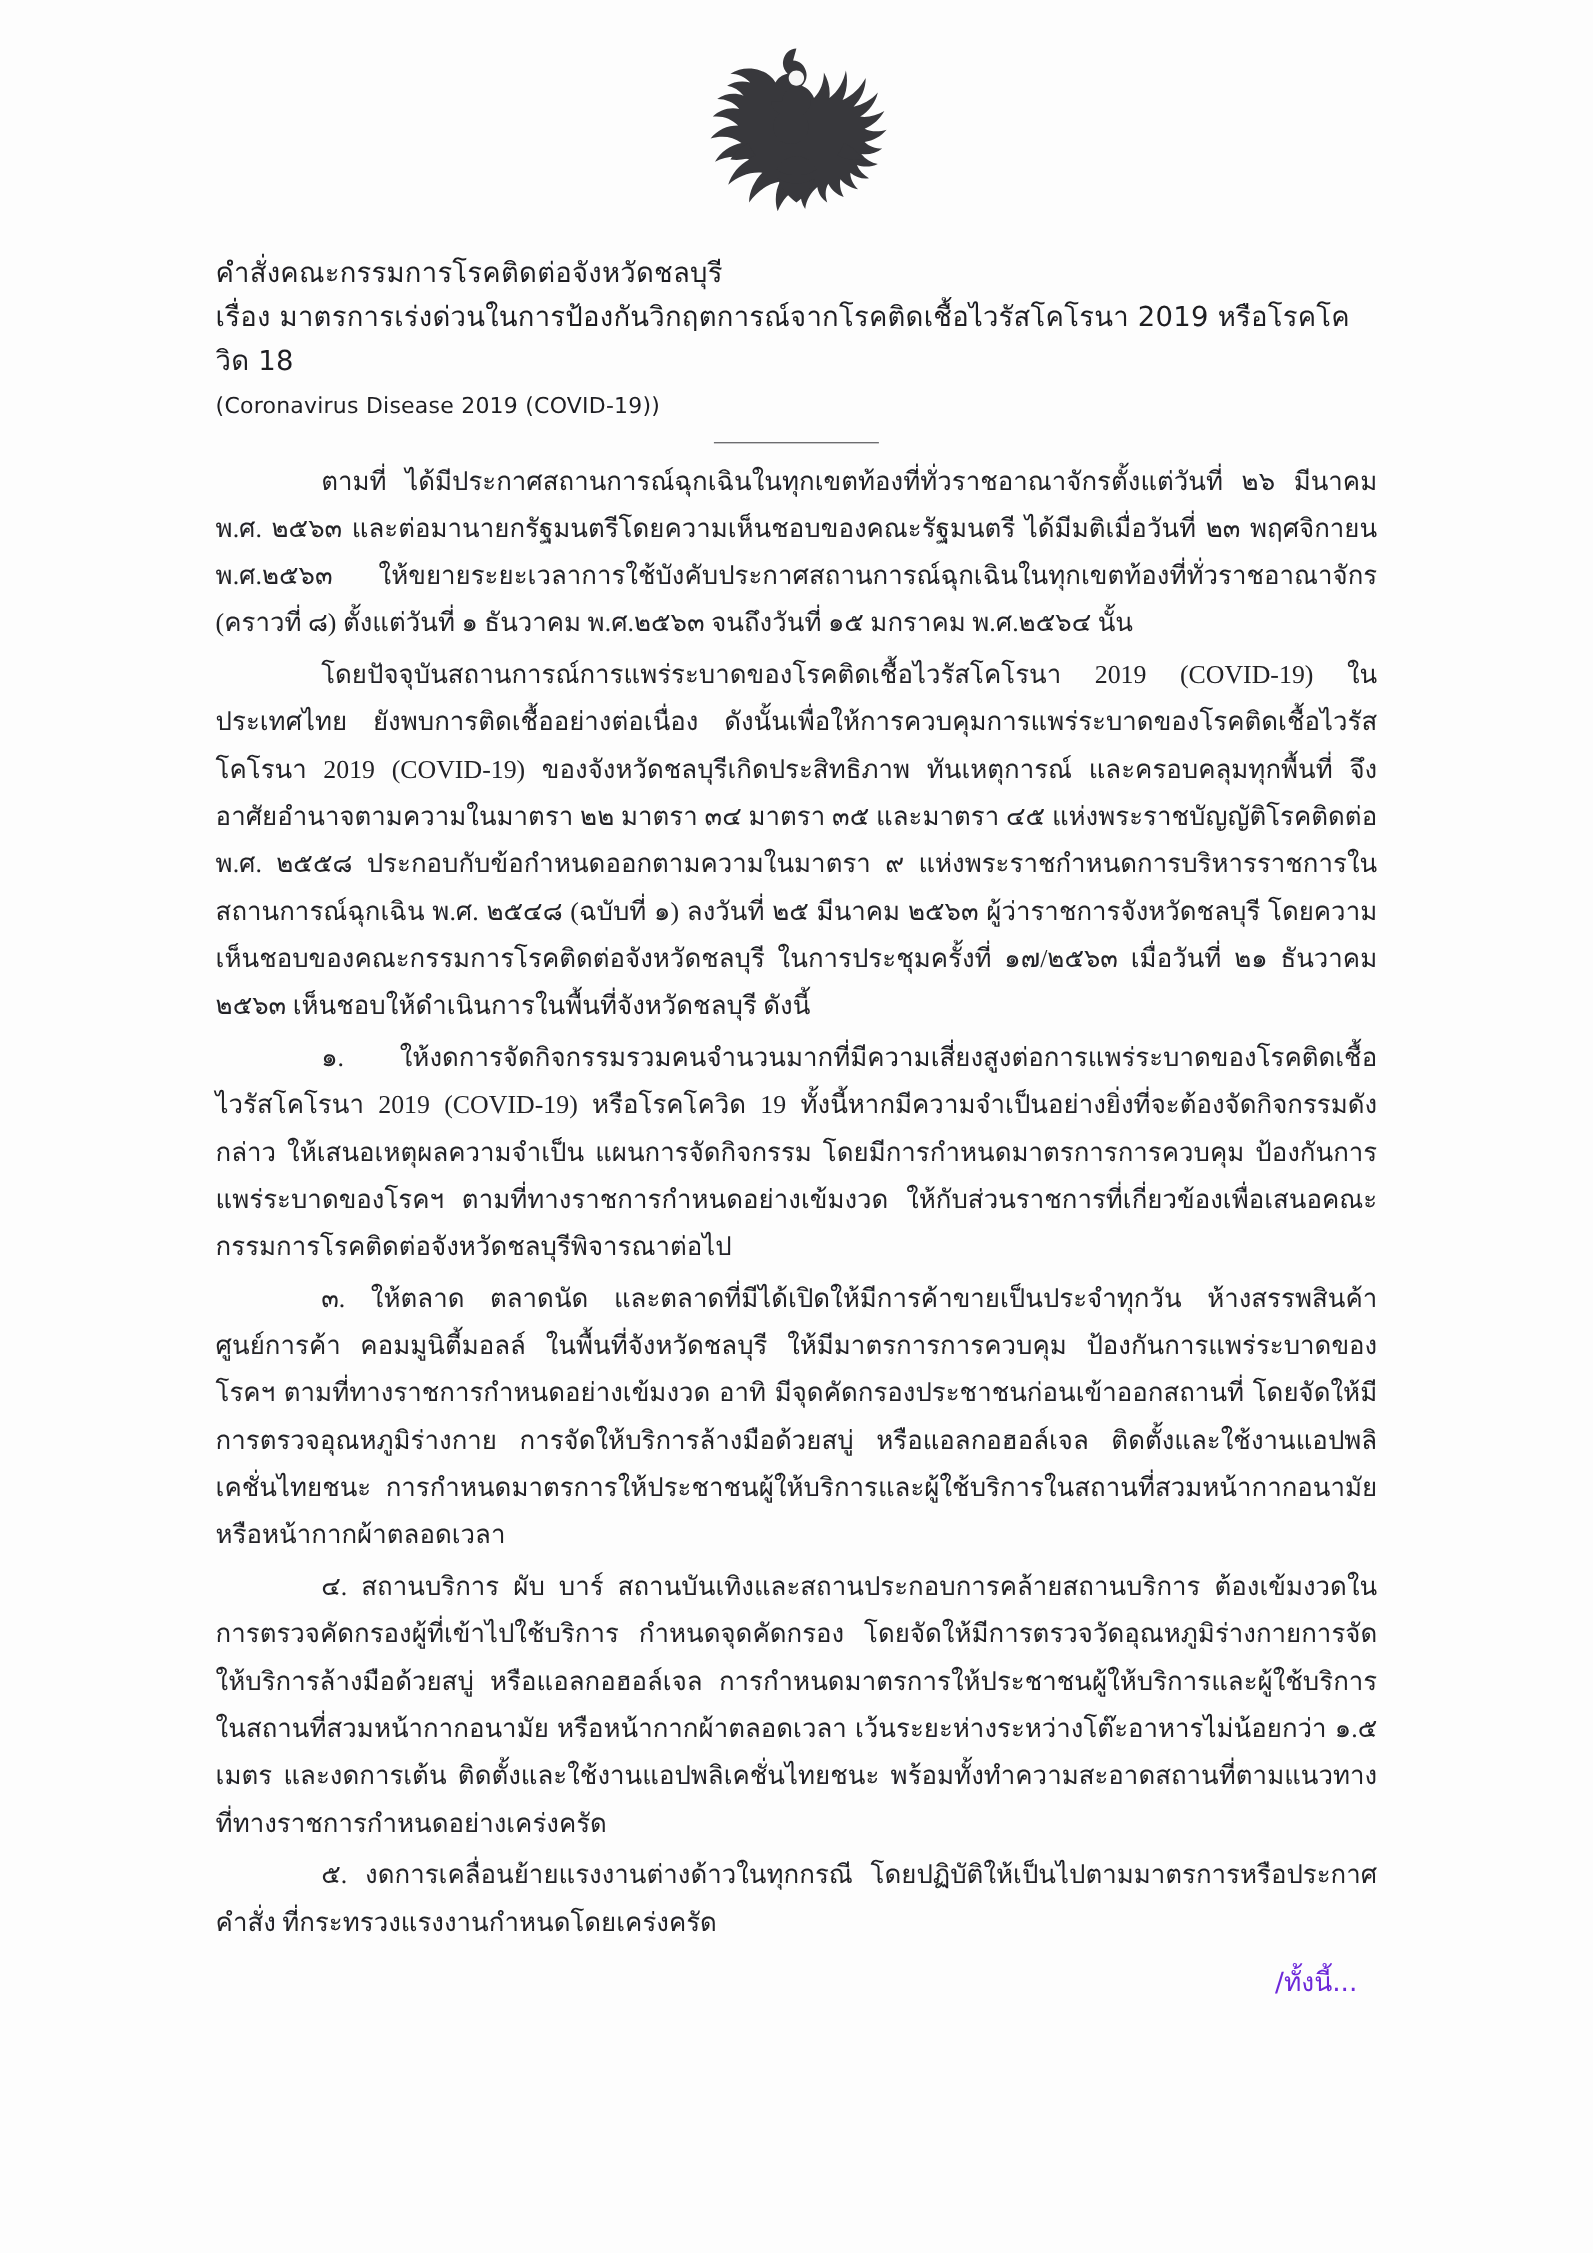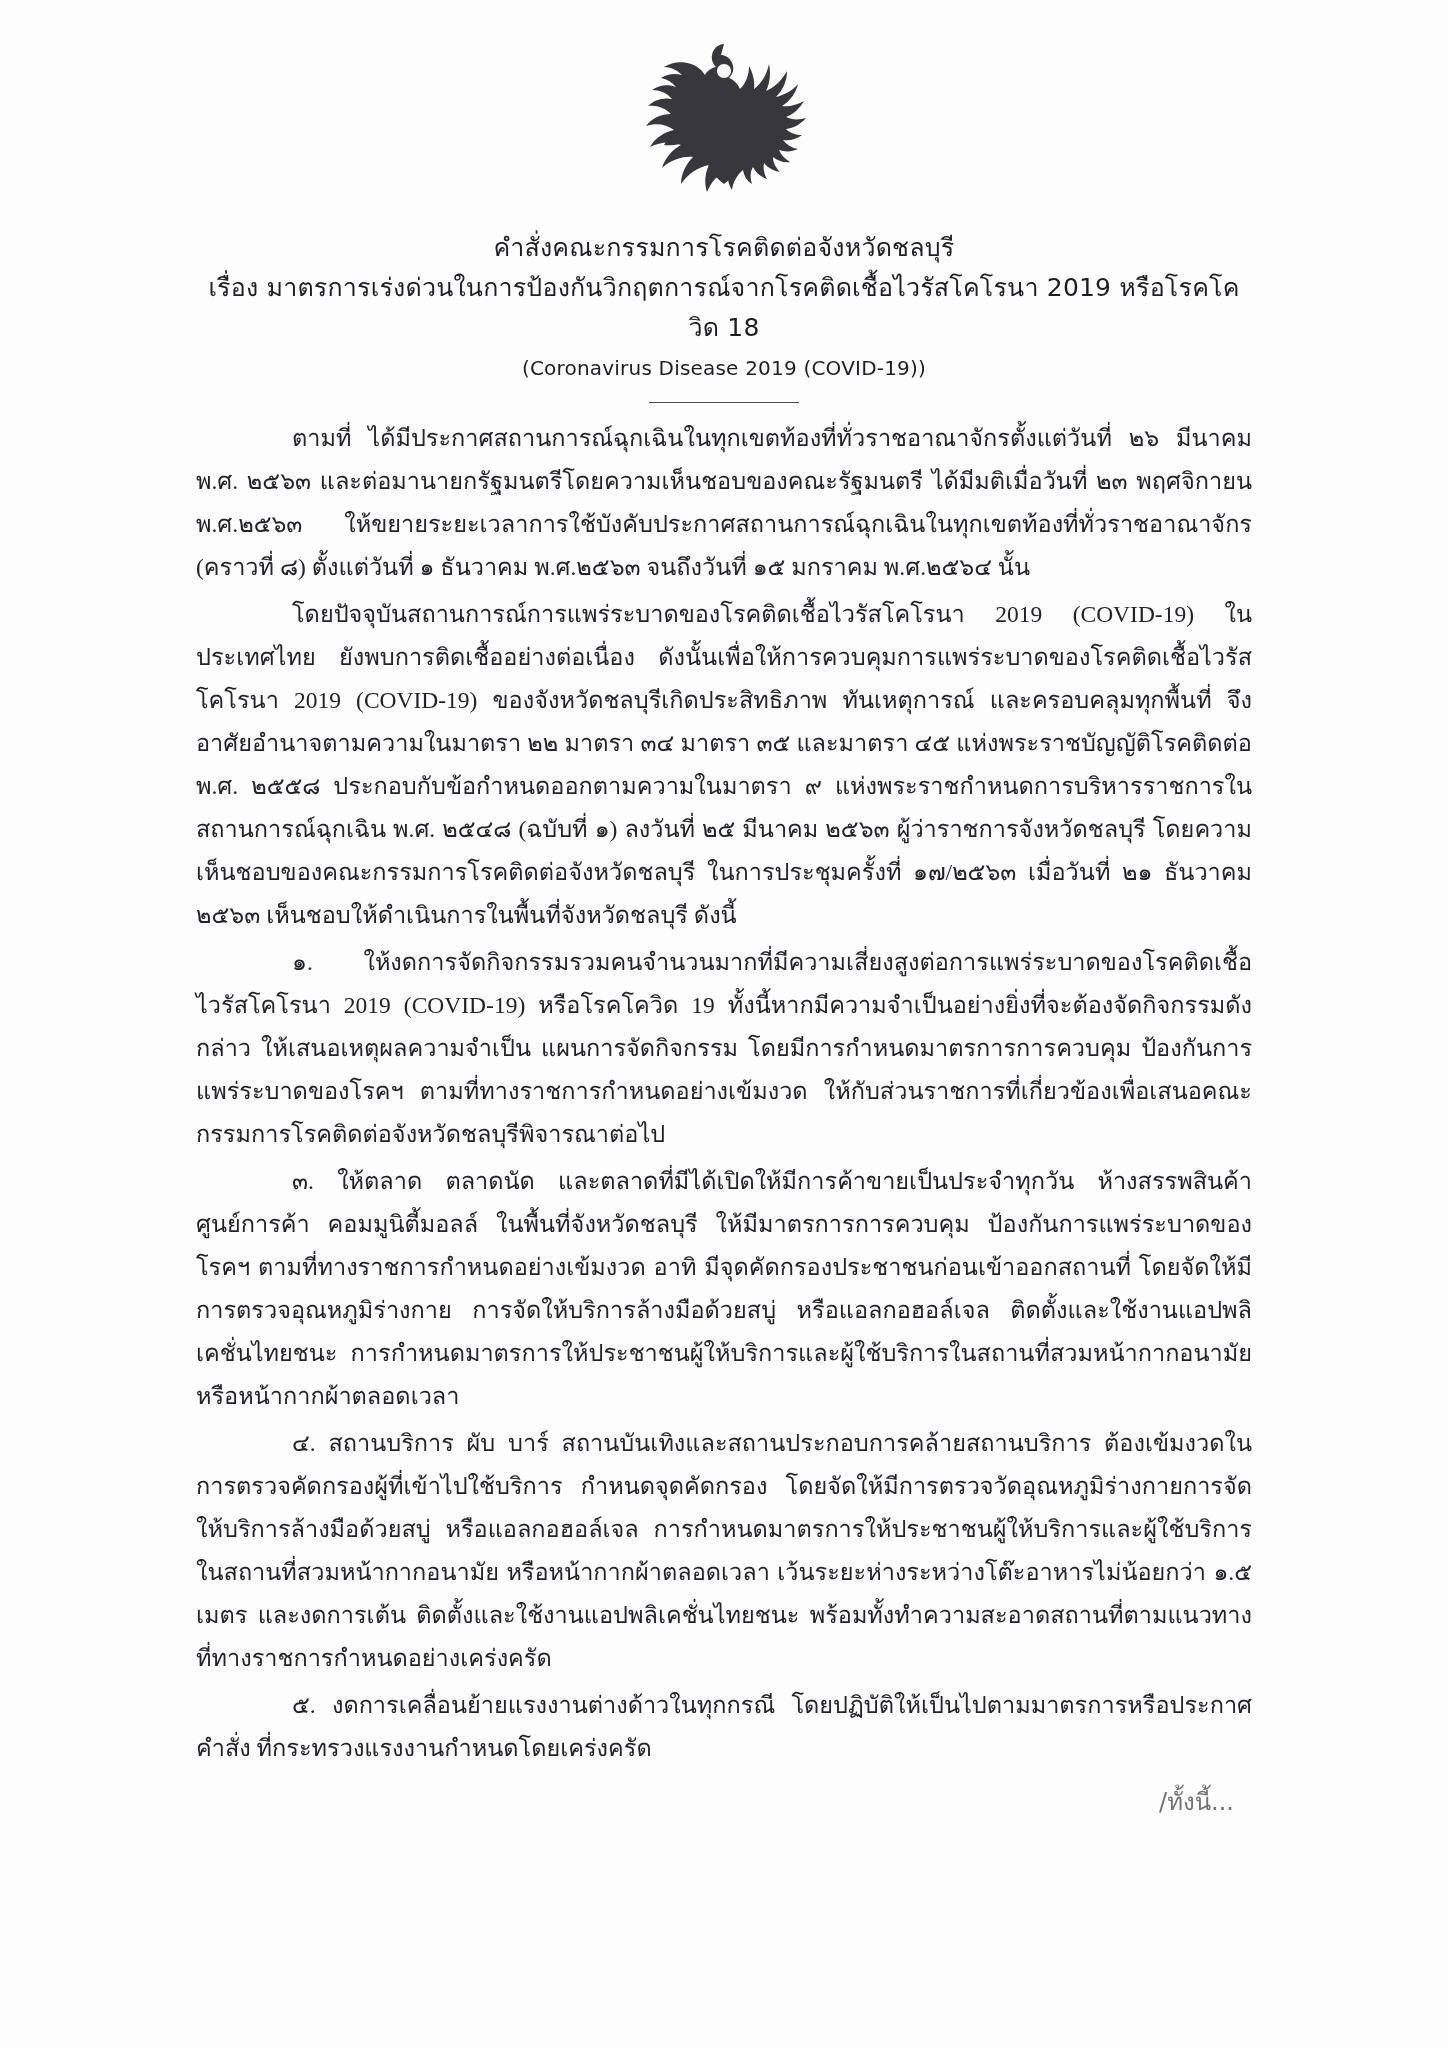--- a/index.html
+++ b/index.html
@@ -26,21 +26,20 @@
     justify-content: center;
     align-items: flex-start;
     height: 190px;
   }
   .emblem {
     width: 210px;
     height: 186px;
     opacity: 0.93;
   }
   .title-block {
-    text-align: center;
     margin-top: 4px;
   }
   .title-line {
     font-size: 25px;
     line-height: 40px;
     letter-spacing: 0.2px;
     color: #1e1e22;
   }
   .title-line.small {
     font-size: 20px;
@@ -65,21 +64,21 @@
     text-indent: 96px;
   }
   .para.tight {
     margin-bottom: 0;
   }
   .footer-note {
     margin-top: 12px;
     text-align: right;
     font-size: 24px;
     padding-right: 18px;
-    color: #737373;
+    color: #6d28d9;
   }
 </style>
 </head>
 <body>
 
 <div class="page">
 
   <div class="emblem-wrap">
     <svg class="emblem" viewBox="0 0 210 186" aria-hidden="true">
       <g fill="#2a2a2e">

